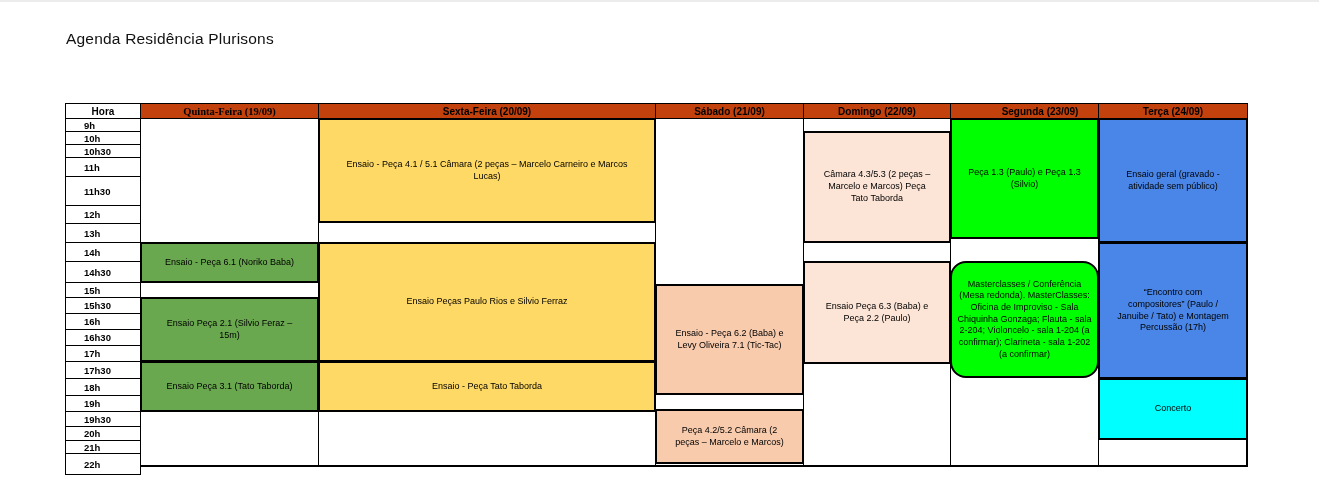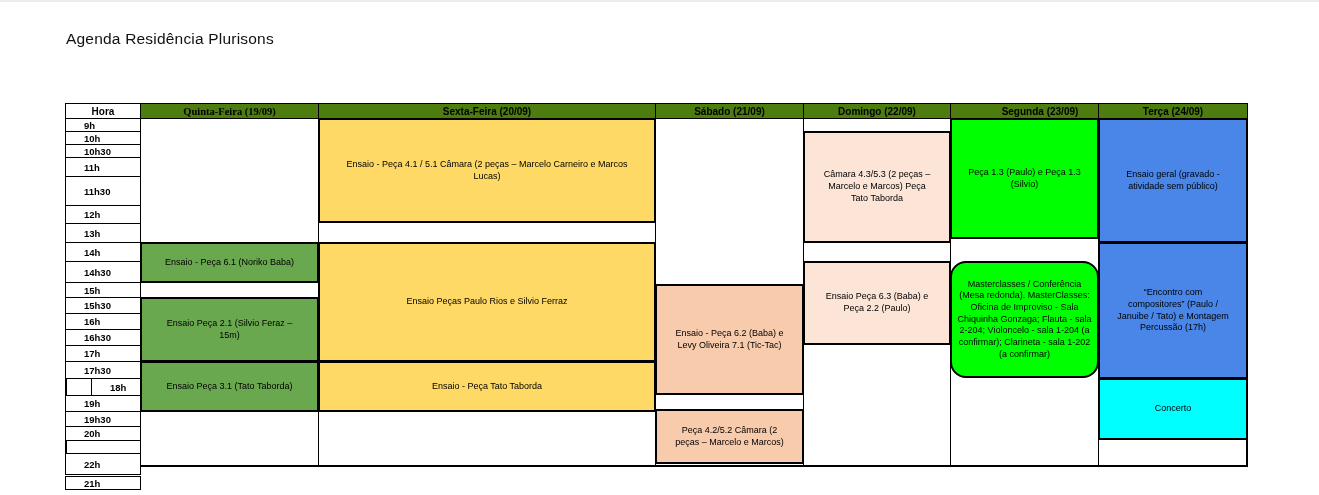--- a/index.html
+++ b/index.html
@@ -10,21 +10,21 @@
   .top-band { position:absolute; left:0; top:0; width:100%; height:2px; background:#ececec; }
   .page-title { position:absolute; left:66px; top:30px; font-size:15.5px; color:#111; letter-spacing:0.2px; }
 
   .table-outer {
     position:absolute; left:65px; top:103px; width:1183px; height:364px;
     border:2px solid #000; box-sizing:border-box; z-index:1;
   }
   .vline { position:absolute; top:103px; height:364px; width:1px; background:#000; z-index:1; }
 
   .header-cell {
-    position:absolute; top:103px; height:16px; background:#4d7c0f;
+    position:absolute; top:103px; height:16px; background:#c2410c;
     border:1px solid #000; box-sizing:border-box; z-index:2;
     display:flex; align-items:center; justify-content:center;
     font-weight:bold; font-size:10px;
   }
   .header-cell.serif { font-family:"Liberation Serif", serif; font-size:10.5px; }
   .header-cell.white { background:#ffffff; }
 
   .time-cell {
     position:absolute; left:65px; width:76px; background:#ffffff;
     border:1px solid #000; box-sizing:border-box; z-index:2;
@@ -78,40 +78,40 @@
   <div class="time-cell" style="top:205px;height:19px;">12h</div>
   <div class="time-cell" style="top:223px;height:20px;">13h</div>
   <div class="time-cell" style="top:242px;height:20px;">14h</div>
   <div class="time-cell" style="top:261px;height:22px;">14h30</div>
   <div class="time-cell" style="top:282px;height:16px;">15h</div>
   <div class="time-cell" style="top:297px;height:17px;">15h30</div>
   <div class="time-cell" style="top:313px;height:17px;">16h</div>
   <div class="time-cell" style="top:329px;height:17px;">16h30</div>
   <div class="time-cell" style="top:345px;height:17px;">17h</div>
   <div class="time-cell" style="top:361px;height:18px;">17h30</div>
-  <div class="time-cell" style="top:378px;height:18px;margin-left:26px;">18h</div>
+  <div class="time-cell" style="top:378px;height:18px;">18h</div>
   <div class="time-cell" style="top:395px;height:17px;">19h</div>
   <div class="time-cell" style="top:411px;height:16px;">19h30</div>
   <div class="time-cell" style="top:426px;height:15px;">20h</div>
-  <div class="time-cell" style="top:440px;height:14px;margin-top:36px;">21h</div>
+  <div class="time-cell" style="top:440px;height:14px;">21h</div>
   <div class="time-cell" style="top:453px;height:22px;">22h</div>
 
   <div class="event ev-green" style="left:140px;top:242px;width:179px;height:41px;">Ensaio - Peça 6.1 (Noriko Baba)</div>
   <div class="event ev-green" style="left:140px;top:297px;width:179px;height:65px;">Ensaio Peça 2.1 (Silvio Feraz –15m)</div>
   <div class="event ev-green" style="left:140px;top:361px;width:179px;height:51px;">Ensaio Peça 3.1 (Tato Taborda)</div>
 
   <div class="event ev-yellow" style="left:318px;top:118px;width:338px;height:105px;">Ensaio - Peça 4.1 / 5.1 Câmara (2 peças – Marcelo Carneiro e Marcos Lucas)</div>
   <div class="event ev-yellow" style="left:318px;top:242px;width:338px;height:120px;">Ensaio Peças Paulo Rios e Silvio Ferraz</div>
   <div class="event ev-yellow" style="left:318px;top:361px;width:338px;height:51px;">Ensaio - Peça Tato Taborda</div>
 
   <div class="event ev-orange" style="left:655px;top:284px;width:149px;height:111px;">Ensaio - Peça 6.2 (Baba) e Levy Oliveira 7.1 (Tic-Tac)</div>
   <div class="event ev-orange" style="left:655px;top:409px;width:149px;height:55px;">Peça 4.2/5.2 Câmara (2 peças – Marcelo e Marcos)</div>
 
   <div class="event ev-peach" style="left:803px;top:131px;width:148px;height:112px;">Câmara 4.3/5.3 (2 peças – Marcelo e Marcos) Peça Tato Taborda</div>
-  <div class="event ev-peach" style="left:803px;top:261px;width:148px;height:84px;">Ensaio Peça 6.3 (Baba) e Peça 2.2 (Paulo)</div>
+  <div class="event ev-peach" style="left:803px;top:261px;width:148px;height:103px;">Ensaio Peça 6.3 (Baba) e Peça 2.2 (Paulo)</div>
 
   <div class="event ev-bright" style="left:950px;top:118px;width:149px;height:121px;">Peça 1.3 (Paulo) e Peça 1.3 (Silvio)</div>
   <div class="event ev-bright ev-tight" style="left:950px;top:261px;width:149px;height:117px;border-radius:16px;">Masterclasses / Conferência (Mesa redonda). MasterClasses: Oficina de Improviso - Sala Chiquinha Gonzaga; Flauta - sala 2-204; Violoncelo - sala 1-204 (a confirmar); Clarineta - sala 1-202 (a confirmar)</div>
 
   <div class="event ev-blue" style="left:1098px;top:118px;width:150px;height:125px;">Ensaio geral (gravado - atividade sem público)</div>
   <div class="event ev-blue" style="left:1098px;top:242px;width:150px;height:137px;">“Encontro com compositores” (Paulo / Januibe / Tato) e Montagem Percussão (17h)</div>
   <div class="event ev-cyan" style="left:1098px;top:378px;width:150px;height:62px;">Concerto</div>
 </div>
 
 </body></html>

